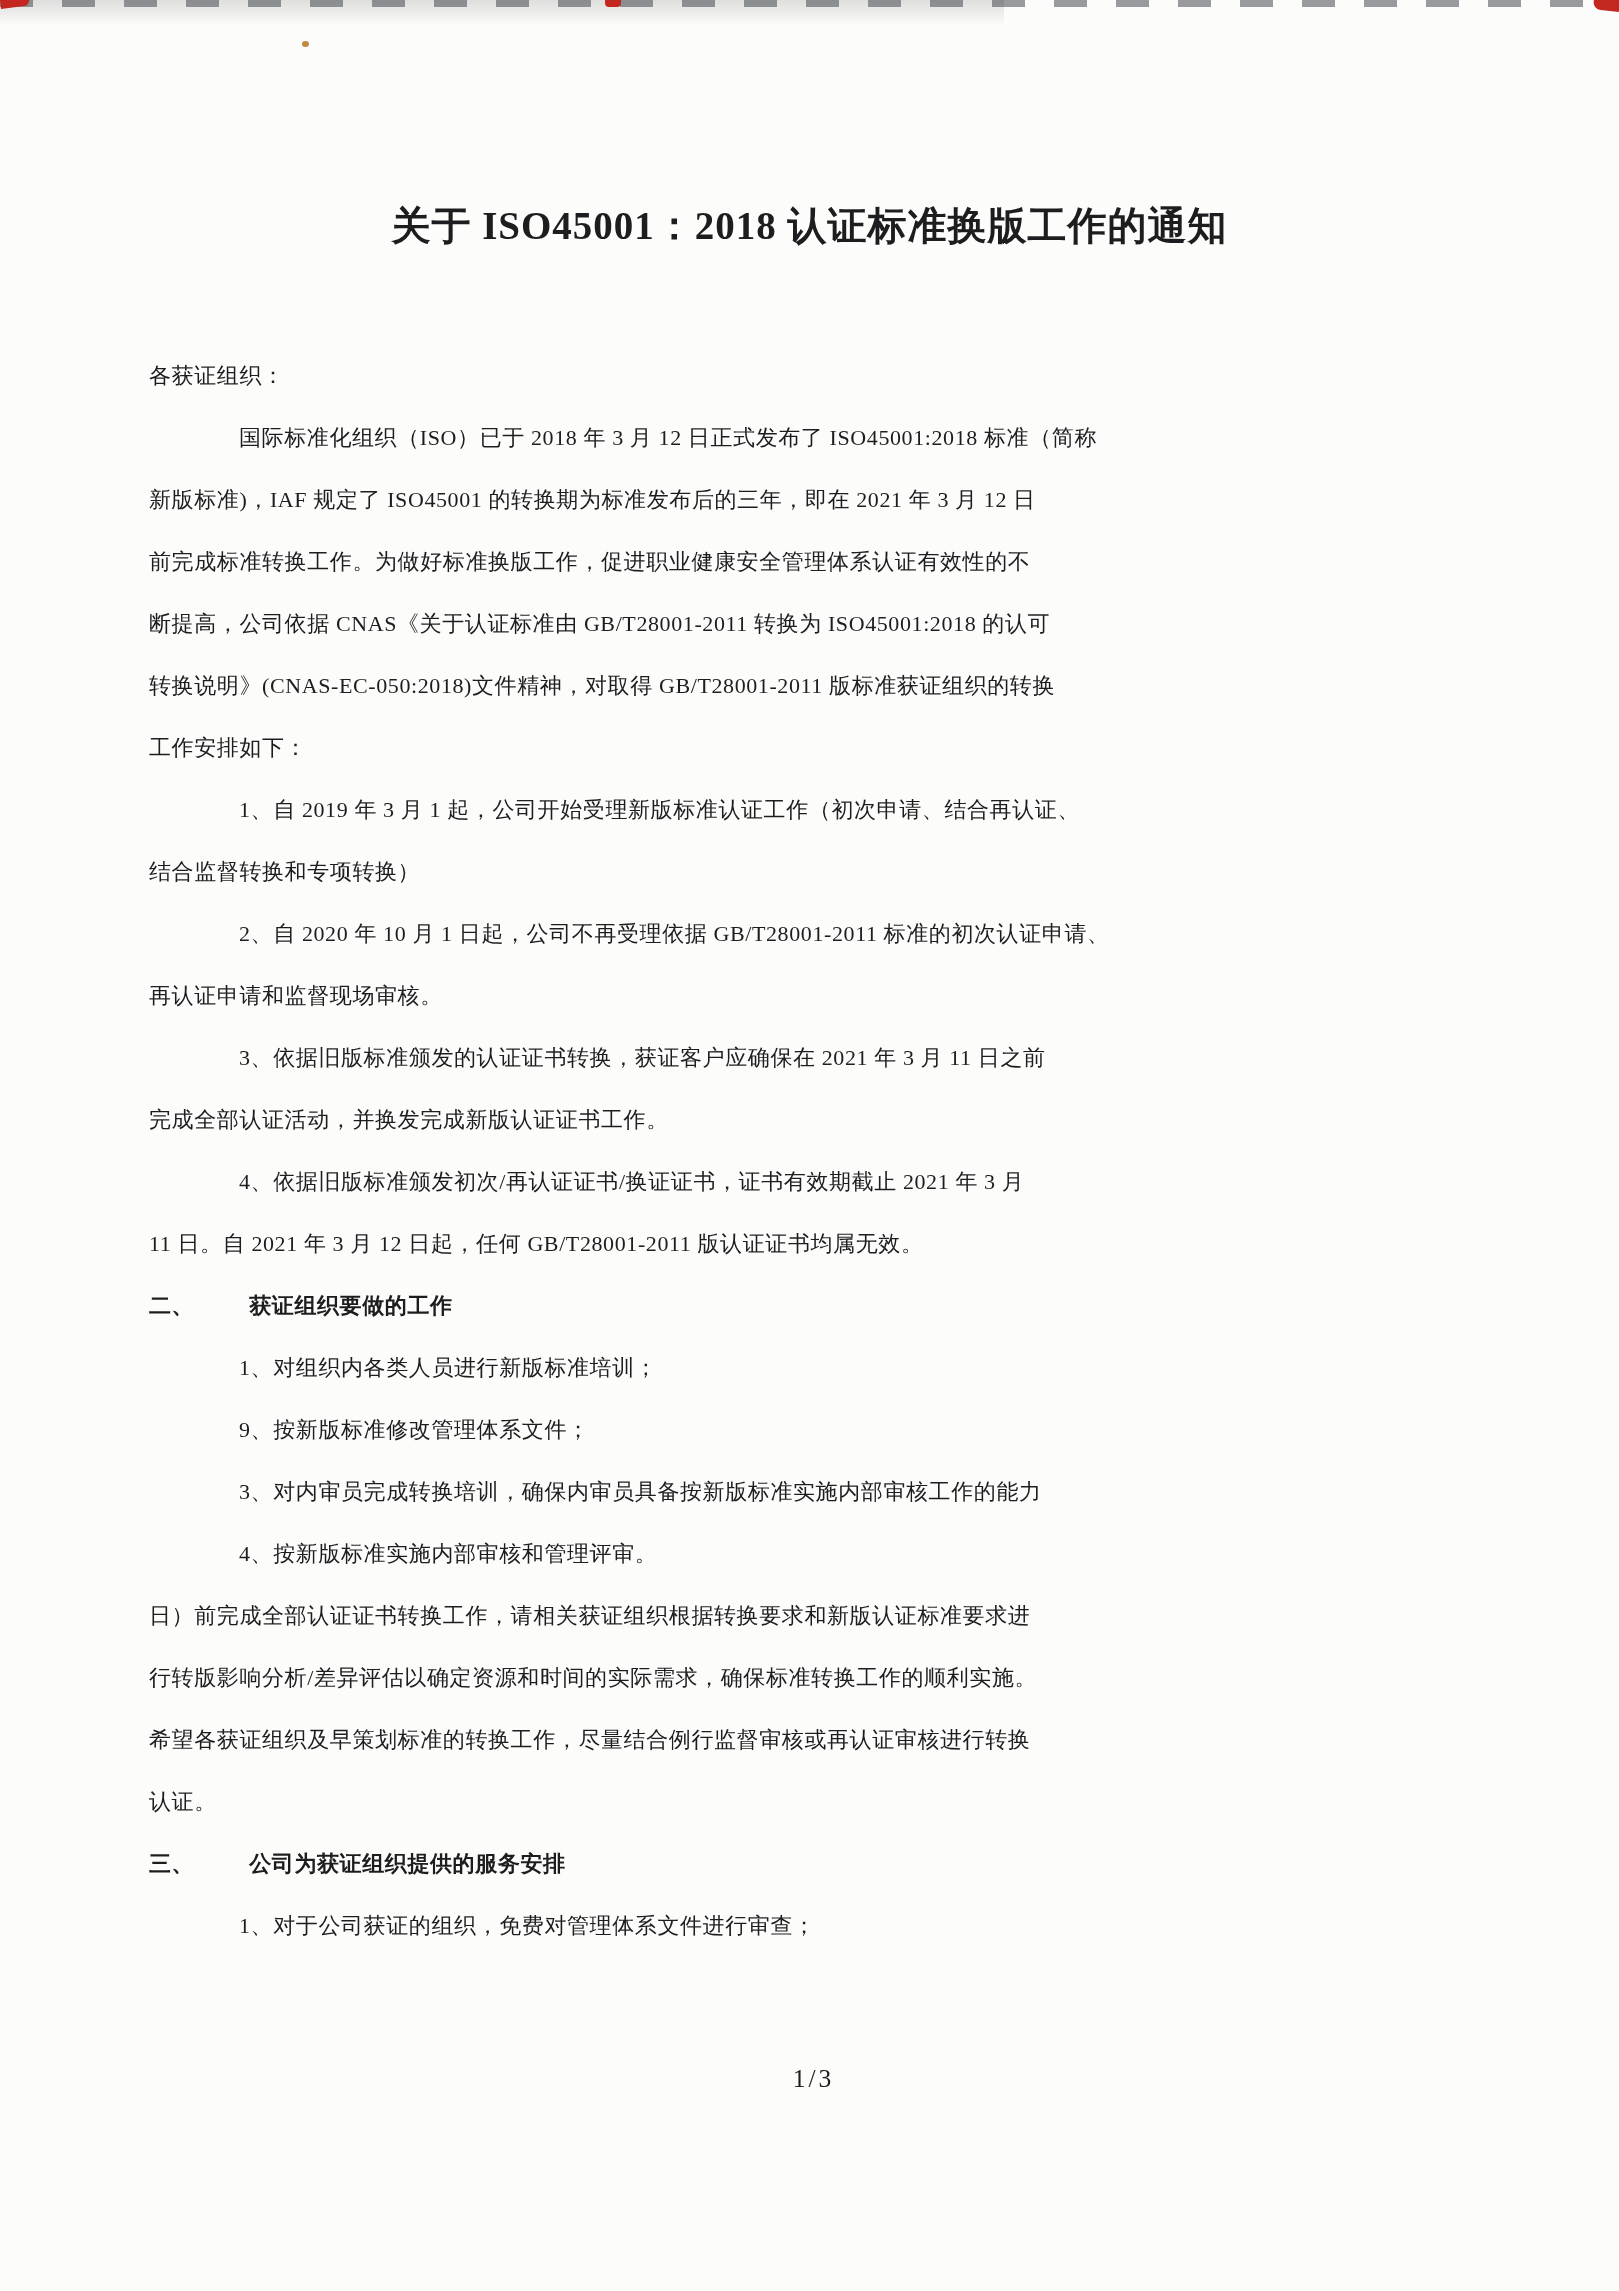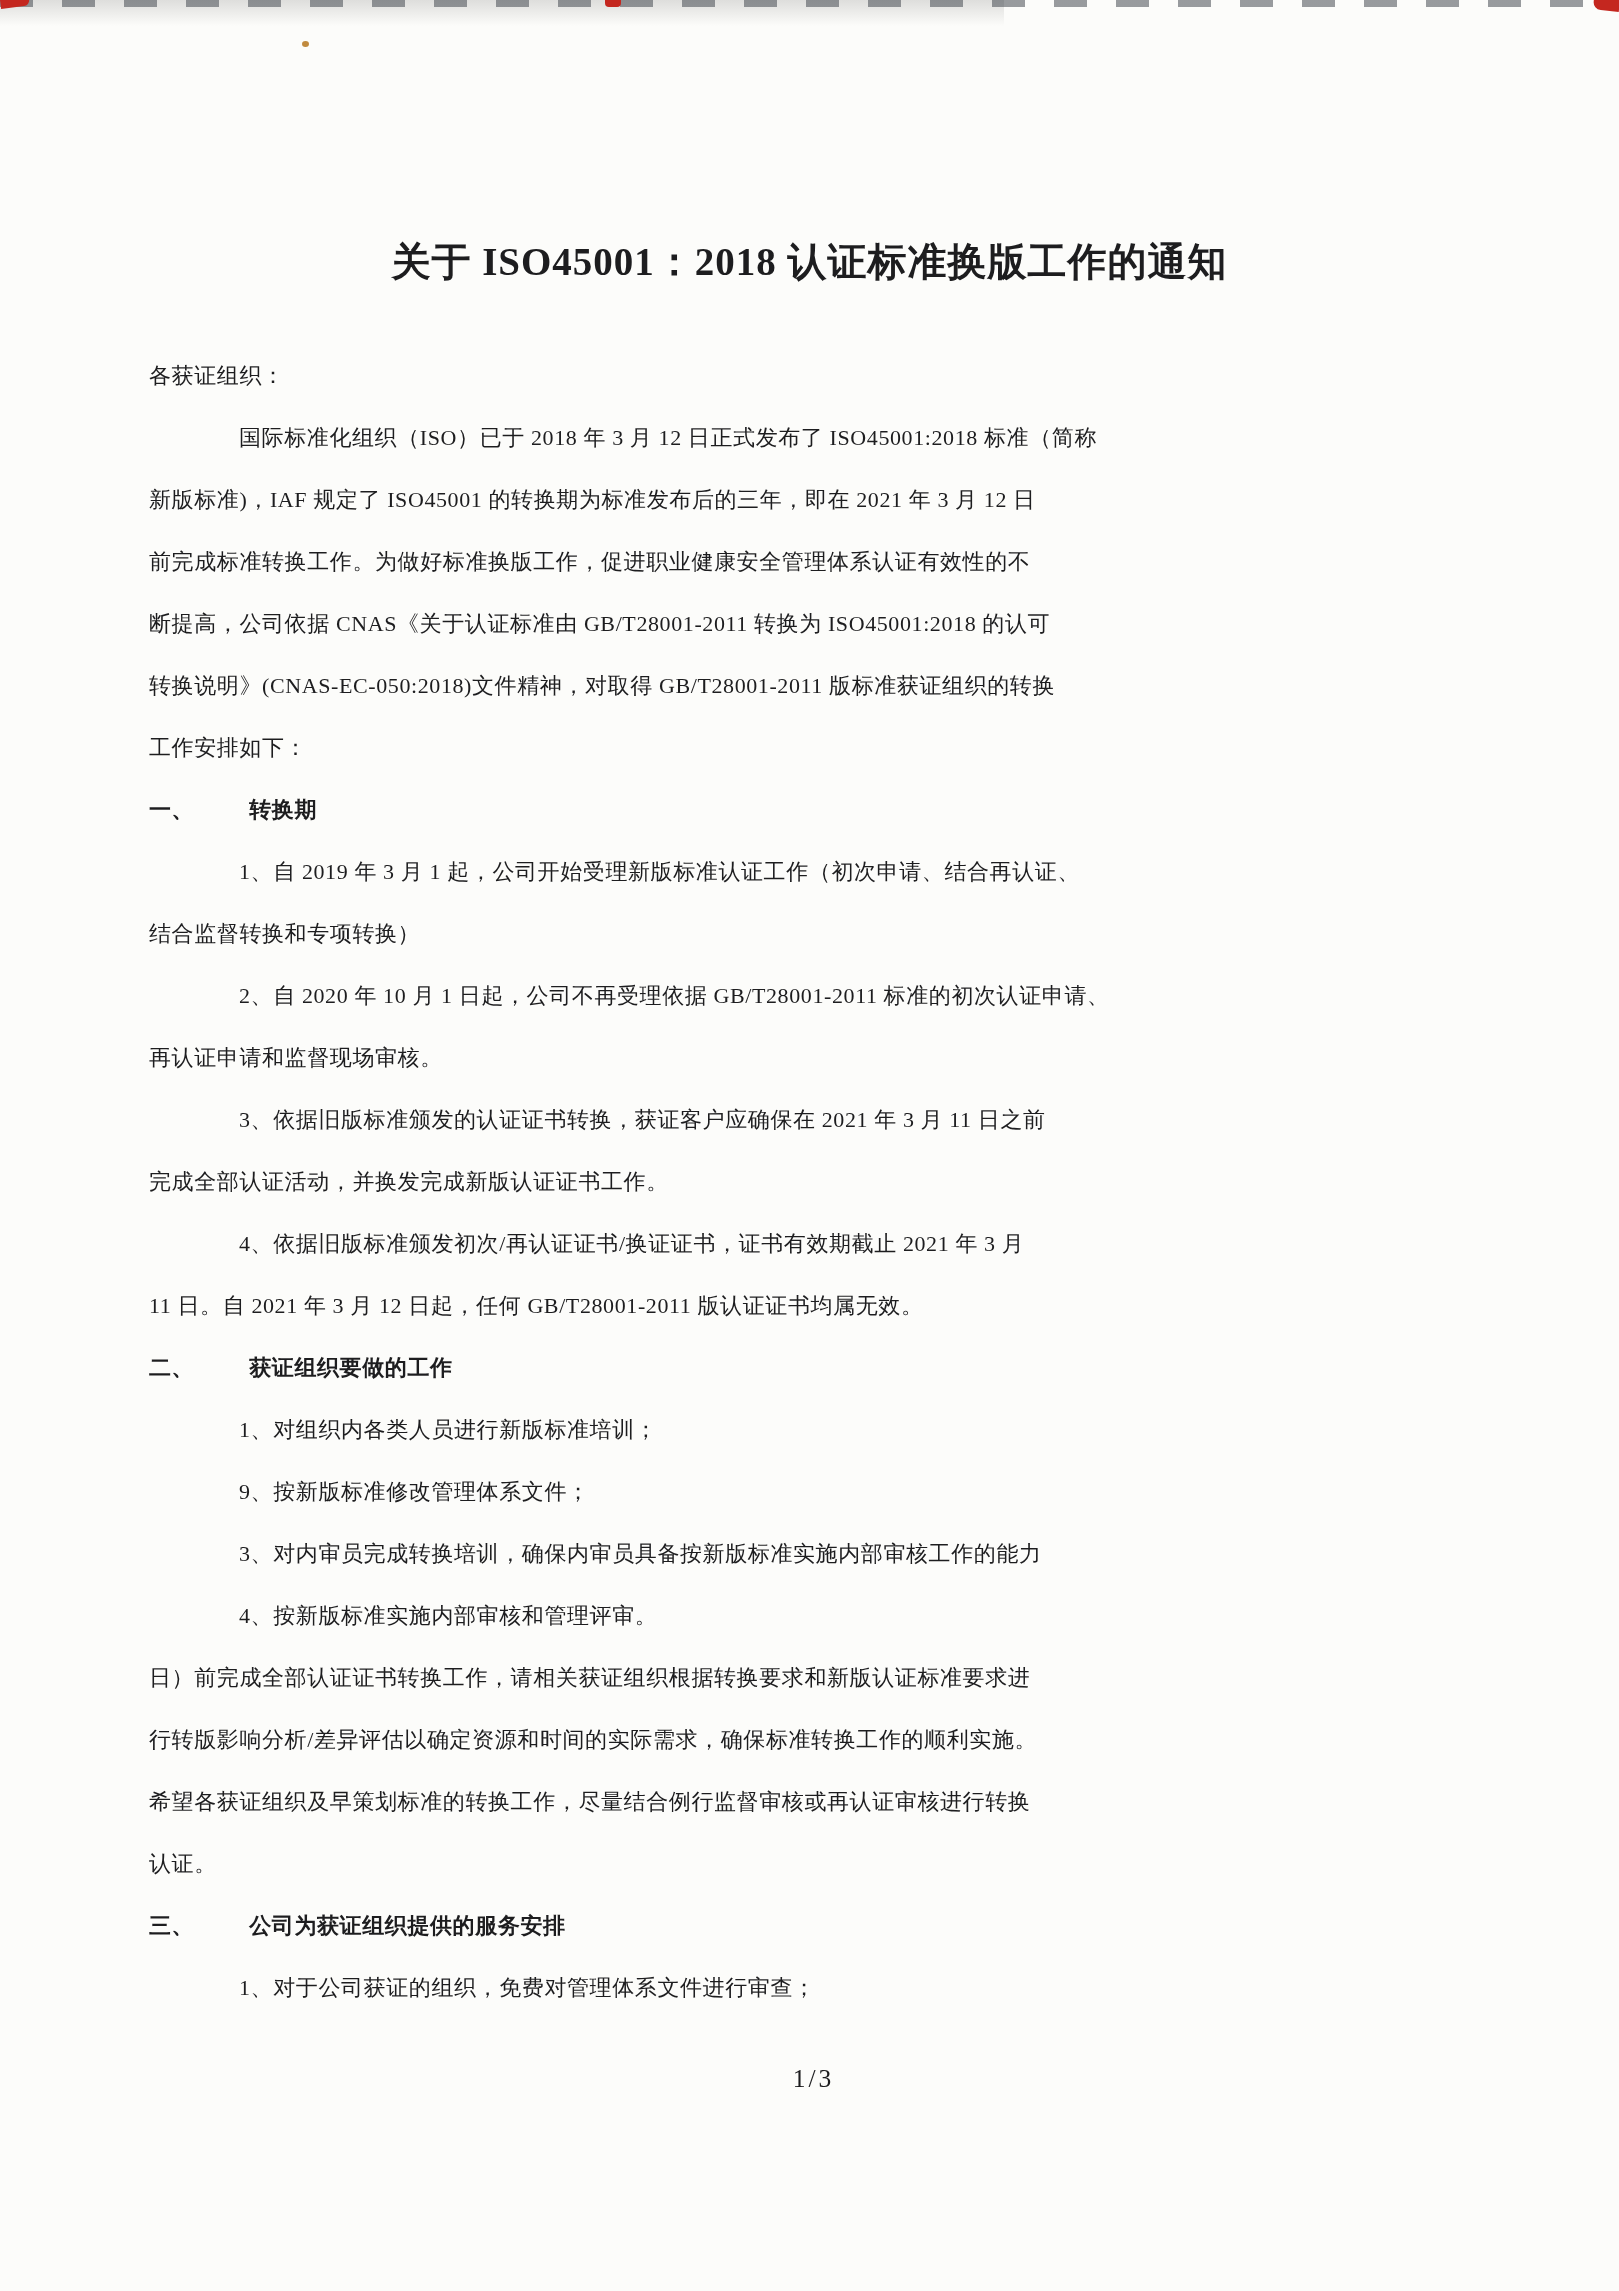--- a/index.html
+++ b/index.html
@@ -30,21 +30,20 @@
                transform:rotate(6deg); transform-origin:right top; }
   .spot-dot {
     position:absolute; left:302px; top:41px; width:6.9px; height:5.9px;
     border-radius:50%; background:#c08a3e;
   }
   
   .doc-title {
     position:absolute; top:199px; left:0; width:100%;
     text-align:center; font-size:39px; font-weight:bold; letter-spacing:1px;
     white-space:nowrap;
-    margin-top:36px;
   }
   .body-block {
     position:absolute; top:345px; left:149px; width:1325px;
     font-size:22px; line-height:62px; letter-spacing:0.6px;
     white-space:nowrap;
   }
   .line { min-height:62px; }
   .indent { text-indent:90px; }
   .heading { font-weight:bold; }
   .heading .num { margin-right:55px; }
@@ -71,23 +70,20 @@
 
     <div class="line">各获证组织：</div>
 
     <div class="line indent">国际标准化组织（ISO）已于 2018 年 3 月 12 日正式发布了 ISO45001:2018 标准（简称</div>
     <div class="line">新版标准)，IAF 规定了 ISO45001 的转换期为标准发布后的三年，即在 2021 年 3 月 12 日</div>
     <div class="line">前完成标准转换工作。为做好标准换版工作，促进职业健康安全管理体系认证有效性的不</div>
     <div class="line">断提高，公司依据 CNAS《关于认证标准由 GB/T28001-2011 转换为 ISO45001:2018 的认可</div>
     <div class="line">转换说明》(CNAS-EC-050:2018)文件精神，对取得 GB/T28001-2011 版标准获证组织的转换</div>
     <div class="line">工作安排如下：</div>
 
-    <div class="line heading">
-      <span class="num">一、</span><span>转换期</span>
-    </div>
     <div class="line indent">1、自 2019 年 3 月 1 起，公司开始受理新版标准认证工作（初次申请、结合再认证、</div>
     <div class="line">结合监督转换和专项转换）</div>
     <div class="line indent">2、自 2020 年 10 月 1 日起，公司不再受理依据 GB/T28001-2011 标准的初次认证申请、</div>
     <div class="line">再认证申请和监督现场审核。</div>
     <div class="line indent">3、依据旧版标准颁发的认证证书转换，获证客户应确保在 2021 年 3 月 11 日之前</div>
     <div class="line">完成全部认证活动，并换发完成新版认证证书工作。</div>
     <div class="line indent">4、依据旧版标准颁发初次/再认证证书/换证证书，证书有效期截止 2021 年 3 月</div>
     <div class="line">11 日。自 2021 年 3 月 12 日起，任何 GB/T28001-2011 版认证证书均属无效。</div>
 
     <div class="line heading">

